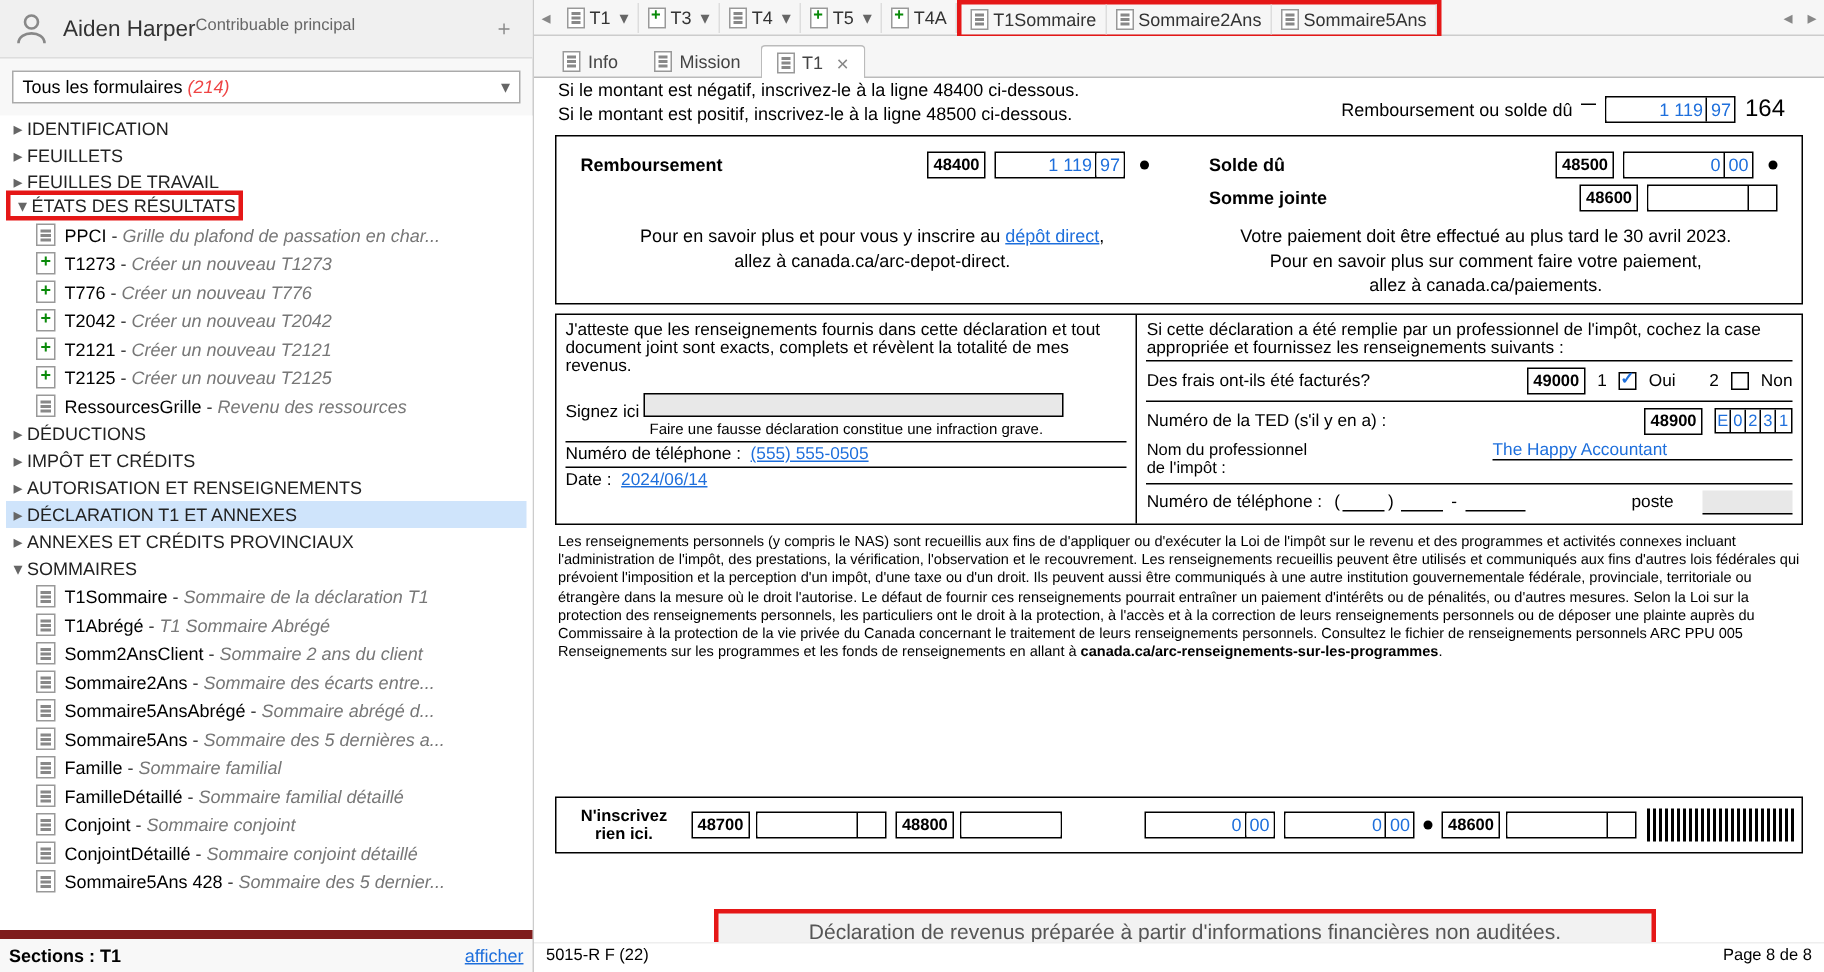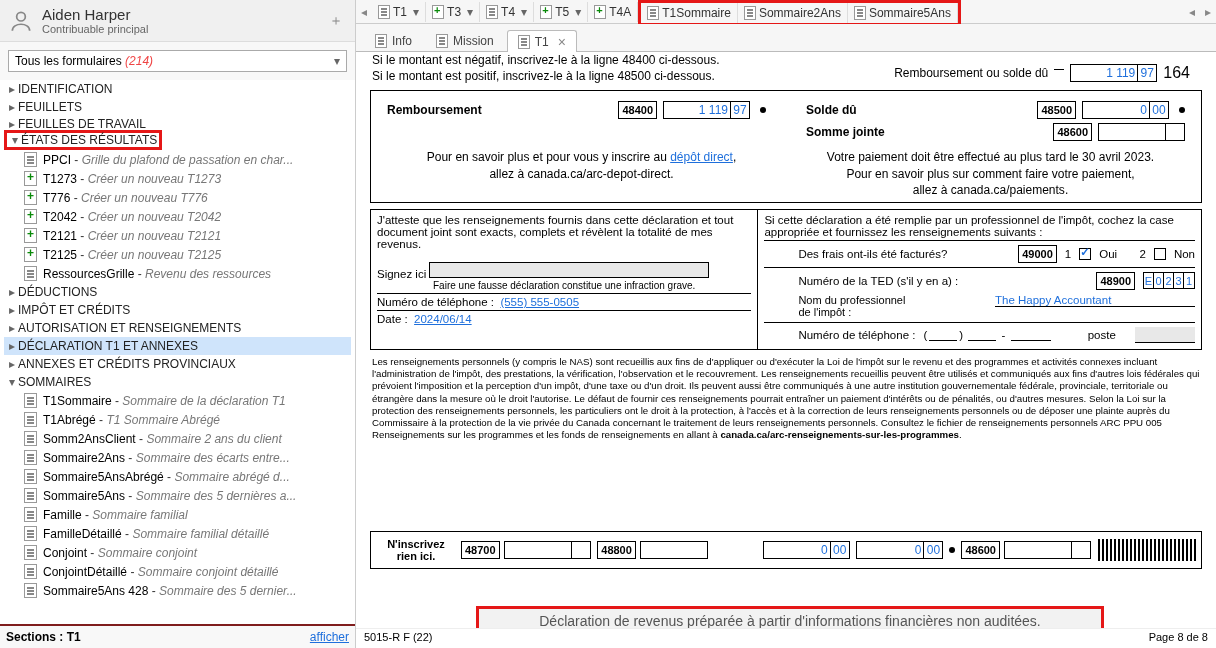--- a/index.html
+++ b/index.html
@@ -11,21 +11,21 @@
       height: 648px;
       overflow: hidden;
       position: relative;
     }
     .container { display: flex; height: 100%; }
 
     
     .left-panel { width: 356px; border-right: 1px solid #ccc; display: flex; flex-direction: column; background: #f8f8f8; }
     .user-row { display: flex; align-items: center; padding: 6px 8px; border-bottom: 1px solid #ddd; background: #f0f0f0; }
     .user-icon { width: 26px; height: 26px; }
-    .user-text { margin-left: 8px; display: flex; flex-direction: column; }
+    .user-text { margin-left: 8px; display: flex; flex-direction: row; }
     .user-name { font-size: 15px; color: #333; }
     .user-sub { font-size: 11px; color: #666; }
     .plus-icon { margin-left: auto; color: #888; font-size: 14px; padding: 4px; }
 
     .form-dd { margin: 8px; background: #fff; border: 1px solid #aaa; padding: 3px 6px; display: flex; justify-content: space-between; align-items: center; font-size: 12px; }
     .form-dd .lbl .count { color: #ef4444; font-style: italic; }
     .dd-arrow::after { content: "▾"; color: #666; }
 
     .tree { flex: 1; overflow-y: auto; padding: 0 4px 6px; background: #fff; font-size: 12px; }
     .tree .cat { display: flex; align-items: center; padding: 2px 2px; color: #222; cursor: pointer; }
@@ -36,21 +36,21 @@
     .tree .item { display: flex; align-items: center; padding: 2px 0 2px 20px; gap: 6px; }
     .tree .item .doc-icon { width: 13px; height: 15px; border: 1px solid #999; background: #fff; position: relative; display: inline-block; flex-shrink: 0; }
     .tree .item .doc-icon.plus::after { content: "+"; position: absolute; font-size: 12px; color: #0a8a0a; left: 2px; top: -2px; font-weight: bold; }
     .tree .item .doc-icon.lines::after { content: ""; position: absolute; left: 2px; right: 2px; top: 3px; height: 2px; background: #888; box-shadow: 0 3px 0 #888, 0 6px 0 #888; }
     .item-label .code { font-weight: normal; }
     .item-label .sep { color: #333; }
     .item-label .desc { color: #777; font-style: italic; }
 
     .redbox { border: 3px solid #e51717; padding: 0 2px; background: #fff; }
 
-    .bottom-bar { border-top: 2px solid #7f1d1d; padding: 4px 6px; display: flex; justify-content: space-between; align-items: center; font-weight: bold; }
+    .bottom-bar { border-top: 6px solid #7f1d1d; padding: 4px 6px; display: flex; justify-content: space-between; align-items: center; font-weight: bold; }
     .bottom-bar .disp { color: #1e6fdc; font-weight: normal; text-decoration: underline; cursor: pointer; }
 
     
     .right-panel { flex: 1; display: flex; flex-direction: column; min-width: 0; }
 
     .tabbar { display: flex; align-items: center; border-bottom: 1px solid #ccc; background: #f6f6f6; height: 24px; font-size: 12px; }
     .tab { display: flex; align-items: center; padding: 3px 6px; border-right: 1px solid #ddd; gap: 3px; color: #333; cursor: pointer; white-space: nowrap; }
     .tab .ticon { width: 12px; height: 14px; border: 1px solid #999; background: #fff; position: relative; display: inline-block; }
     .tab .ticon.plus::after { content: "+"; position: absolute; left: 1px; top: -2px; font-size: 11px; color: #0a8a0a; font-weight: bold; }
     .tab .ticon.lines::after { content: ""; position: absolute; left: 2px; right: 2px; top: 2px; height: 2px; background: #888; box-shadow: 0 3px 0 #888, 0 6px 0 #888; }
@@ -89,21 +89,21 @@
     .rowflex .lbl { margin-right: auto; font-weight: bold; }
 
     .link { color: #1e6fdc; text-decoration: underline; }
 
     .signbox { display: inline-block; width: 280px; height: 16px; border: 1px solid #000; background: #e8e8e8; }
     .faux { font-size: 10px; text-align: center; }
 
     .panel2 { display: flex; border: 1px solid #000; margin: 6px 8px 0; }
     .panel2 .c2l { flex: 1; border-right: 1px solid #000; padding: 4px 6px; font-size: 11.5px; }
     .panel2 .c2r { flex: 1.15; padding: 4px 6px; font-size: 11.5px; }
-    .inl-row { display: flex; align-items: center; gap: 8px; padding: 2px 0; margin-left: 34px; }
+    .inl-row { display: flex; align-items: center; gap: 8px; padding: 2px 0; }
     .inl-row .fill { flex: 1; }
     .ck { width: 12px; height: 12px; border: 1px solid #000; display: inline-block; position: relative; }
     .ck.checked::after { content: "✓"; position: absolute; left: 0; top: -4px; font-weight: bold; color: #1e6fdc; }
     .smlbl { font-size: 11px; }
     .uline { border-bottom: 1px solid #000; min-width: 200px; display: inline-block; color: #1e6fdc; }
     .phonebox { display: inline-flex; font-size: 11.5px; gap: 2px; }
     .phonebox span { border-bottom: 1px solid #000; display: inline-block; text-align: center; }
 
     .finetext { font-size: 9.7px; line-height: 1.25; padding: 6px 10px 4px; color: #000; }
     .finetext .bold { font-weight: bold; }

